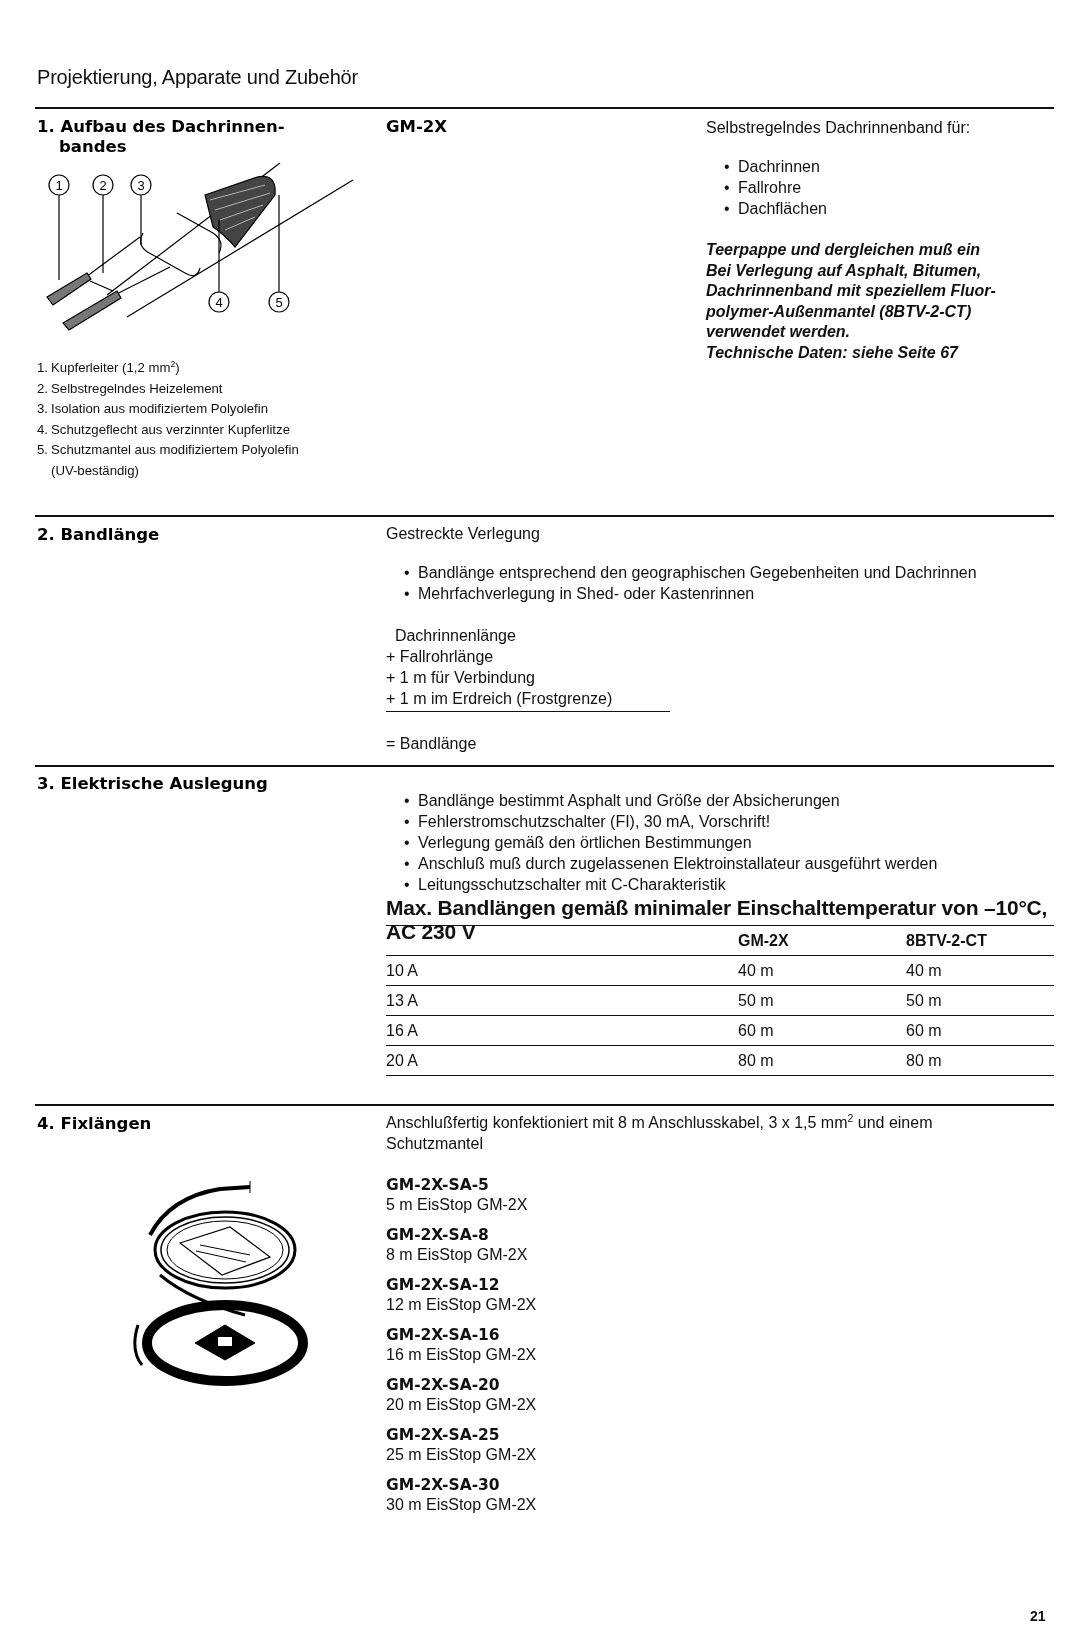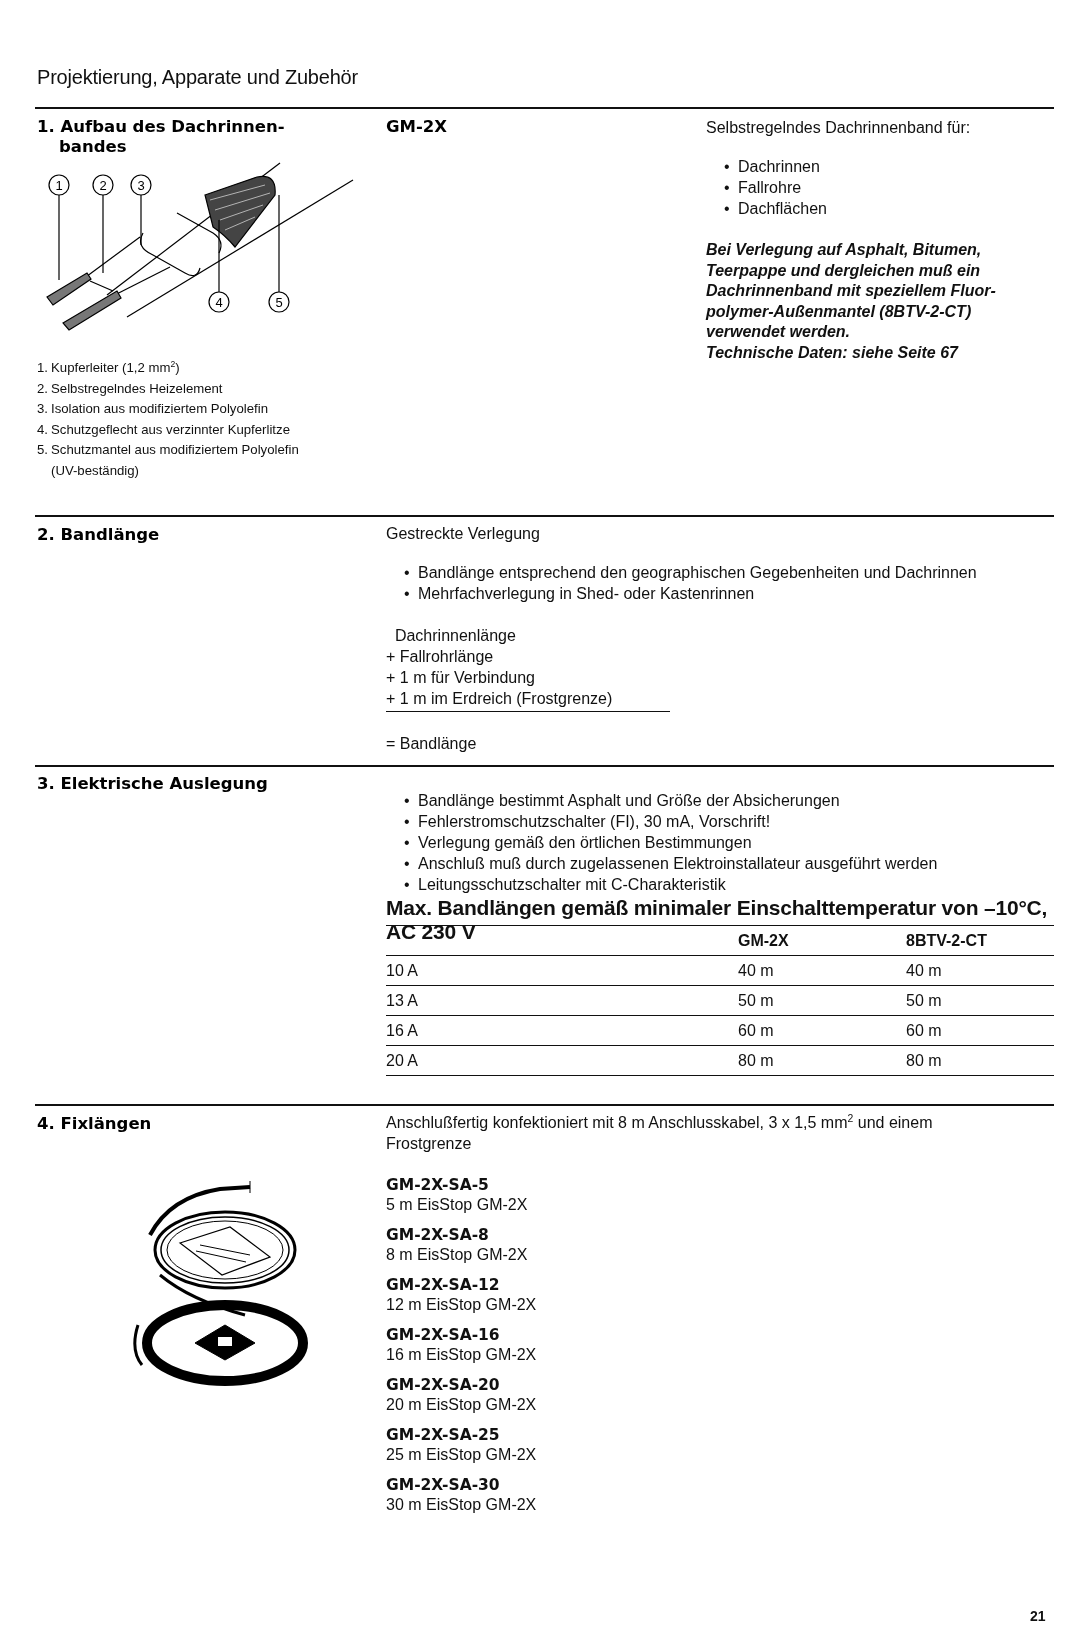--- a/index.html
+++ b/index.html
@@ -103,22 +103,22 @@
 <div class="abs h" style="left:386px; top:117px;">GM-2X</div>
 
 <div class="abs t" style="left:706px; top:117px; width:360px;">
   <div>Selbstregelndes Dachrinnenband für:</div>
   <ul class="bullets">
     <li>Dachrinnen</li>
     <li>Fallrohre</li>
     <li>Dachflächen</li>
   </ul>
   <div class="note" style="margin-top:21px;">
+    <div>Teerpappe und dergleichen muß ein</div>
     <div>Bei Verlegung auf Asphalt, Bitumen,</div>
-    <div>Teerpappe und dergleichen muß ein</div>
     <div>Dachrinnenband mit speziellem Fluor-</div>
     <div>polymer-Außenmantel (8BTV-2-CT)</div>
     <div>verwendet werden.</div>
     <div>Technische Daten: siehe Seite 67</div>
   </div>
 </div>
 
 <div class="rule" style="left:35px; top:515px; width:1019px;"></div>
 <div class="abs h" style="left:37px; top:525px;">2. Bandlänge</div>
 
@@ -196,21 +196,21 @@
     <path d="M30 100 Q60 125 115 140" stroke-width="3"></path>
     <ellipse cx="95" cy="168" rx="78" ry="38" stroke-width="10"></ellipse>
     <path d="M8 150 Q0 175 12 190" stroke-width="3"></path>
     <polygon points="95,150 125,168 95,185 65,168" fill="#000"></polygon>
     <rect x="88" y="162" width="14" height="9" fill="#fff" stroke="none"></rect>
   </g>
 </svg>
 
 <div class="abs t" style="left:386px; top:1112px; width:680px;">
   <div><span>Anschlußfertig konfektioniert mit 8 m Anschlusskabel, 3 x 1,5 mm</span><sup>2</sup><span> und einem</span></div>
-  <div>Frostgrenze</div>
+  <div>Schutzmantel</div>
 </div>
 
 <div class="abs" style="left:386px; top:1175px; width:400px;">
   <div>
     <div class="prod-code">GM-2X-SA-5</div>
     <div class="prod-desc">5 m EisStop GM-2X</div>
   </div>
   <div>
     <div class="prod-code">GM-2X-SA-8</div>
     <div class="prod-desc">8 m EisStop GM-2X</div>

